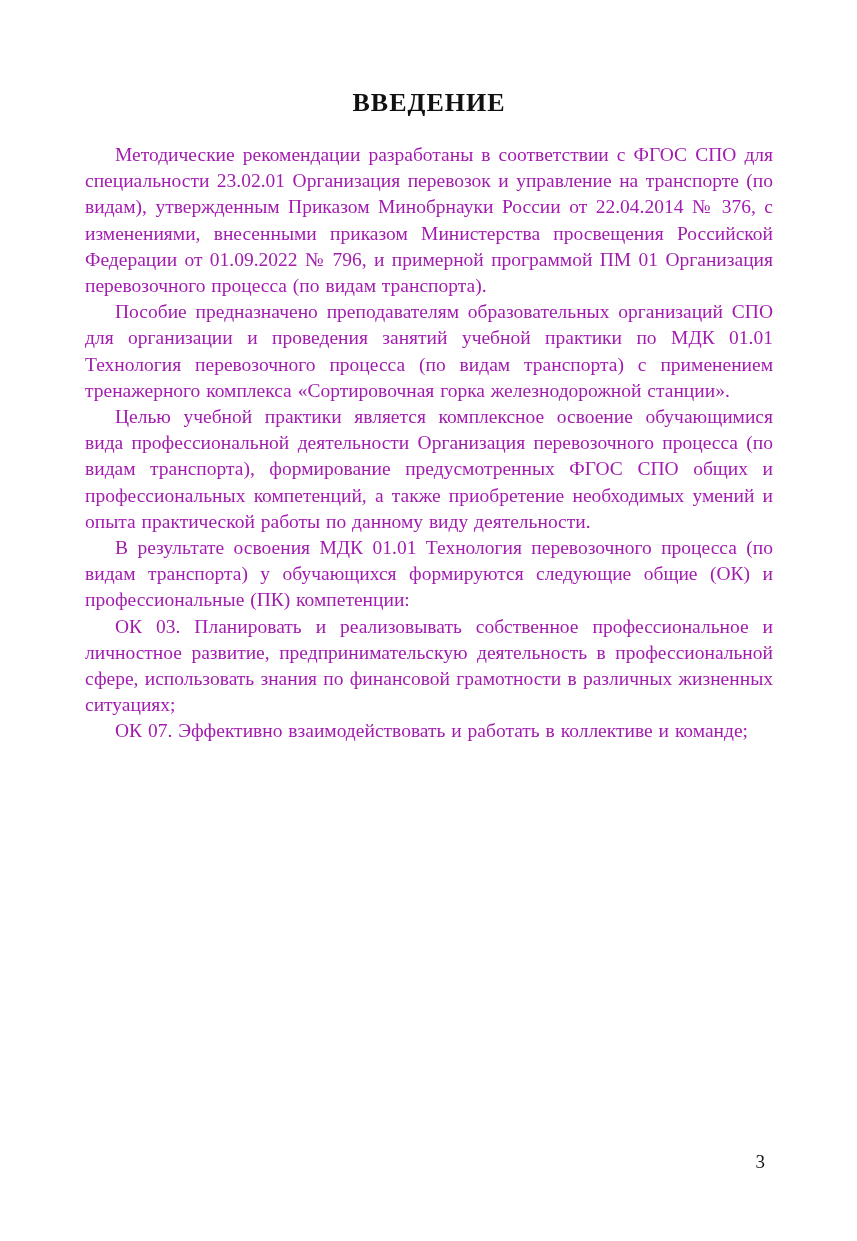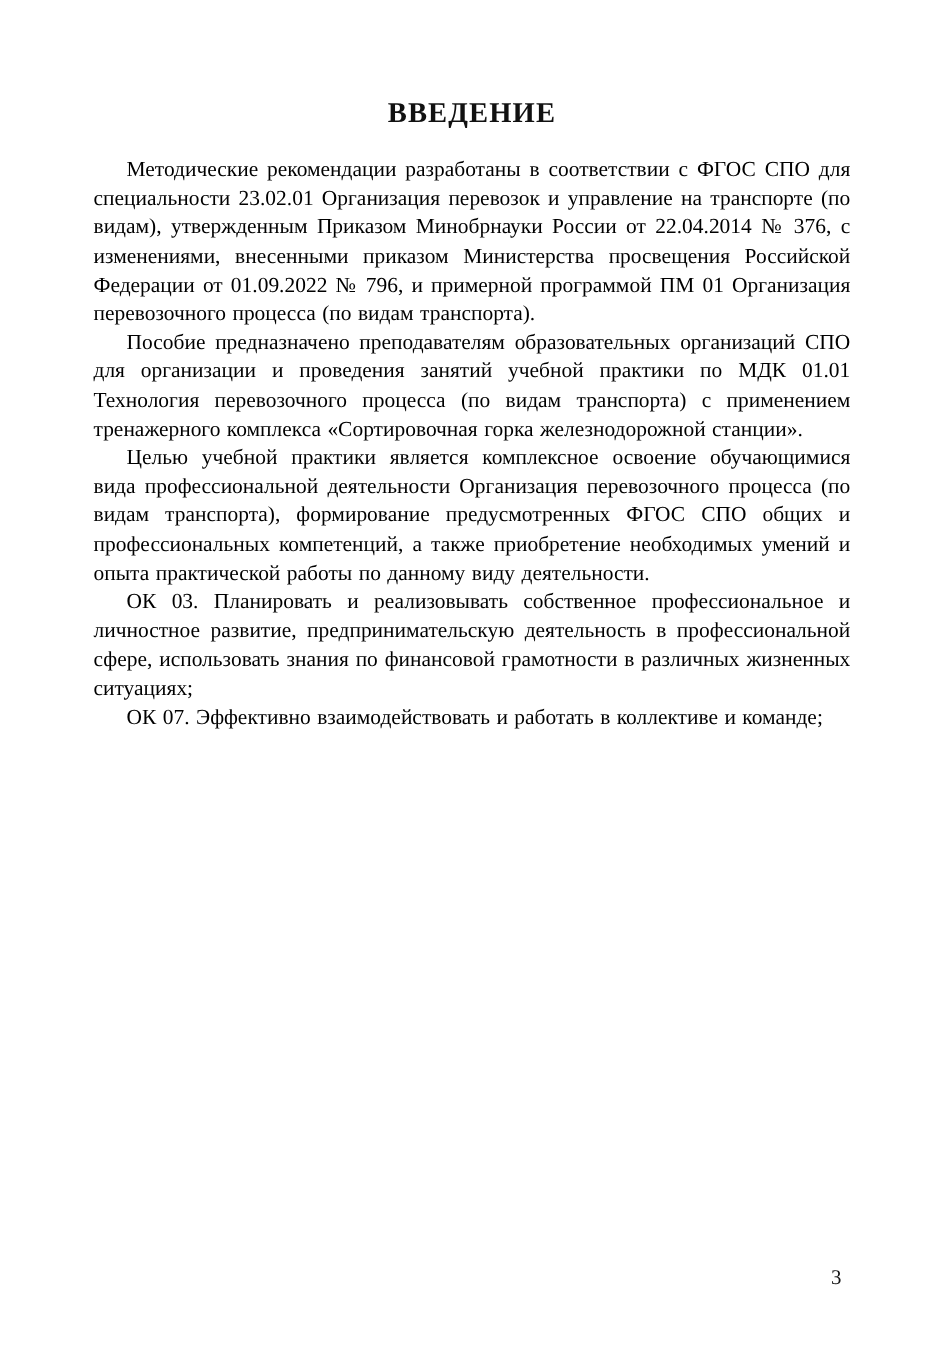--- a/index.html
+++ b/index.html
@@ -31,38 +31,39 @@
     margin: 0 0 24px 0;
     color: #111111;
   }
   .body-text p {
     margin: 0;
     font-size: 19.5px;
     line-height: 26.2px;
     text-align: justify;
     text-indent: 30px;
     word-spacing: 1px;
-    color: #000000;
+    color: #a21caf;
   }
   .page-number {
     position: absolute;
     right: 92px;
     bottom: 68px;
     font-size: 19px;
     color: #161616;
   }
 </style>
 </head>
 <body>
 
 <div class="page">
   <div class="content">
     <h1 class="doc-title">ВВЕДЕНИЕ</h1>
     <div class="body-text">
       <p>Методические рекомендации разработаны в соответствии с ФГОС СПО для специальности 23.02.01 Организация перевозок и управление на транспорте (по видам), утвержденным Приказом Минобрнауки России от 22.04.2014 № 376, с изменениями, внесенными приказом Министерства просвещения Российской Федерации от 01.09.2022 № 796, и примерной программой ПМ 01 Организация перевозочного процесса (по видам транспорта).</p>
       <p>Пособие предназначено преподавателям образовательных организаций СПО для организации и проведения занятий учебной практики по МДК 01.01 Технология перевозочного процесса (по видам транспорта) с применением тренажерного комплекса «Сортировочная горка железнодорожной станции».</p>
       <p>Целью учебной практики является комплексное освоение обучающимися вида профессиональной деятельности Организация перевозочного процесса (по видам транспорта), формирование предусмотренных ФГОС СПО общих и профессиональных компетенций, а также приобретение необходимых умений и опыта практической работы по данному виду деятельности.</p>
+      <p>В результате освоения МДК 01.01 Технология перевозочного процесса (по видам транспорта) у обучающихся формируются следующие общие (ОК) и профессиональные (ПК) компетенции:</p>
       <p>ОК 03. Планировать и реализовывать собственное профессиональное и личностное развитие, предпринимательскую деятельность в профессиональной сфере, использовать знания по финансовой грамотности в различных жизненных ситуациях;</p>
       <p>ОК 07. Эффективно взаимодействовать и работать в коллективе и команде;</p>
     </div>
   </div>
   <div class="page-number">3</div>
 </div>
 
 </body></html>

